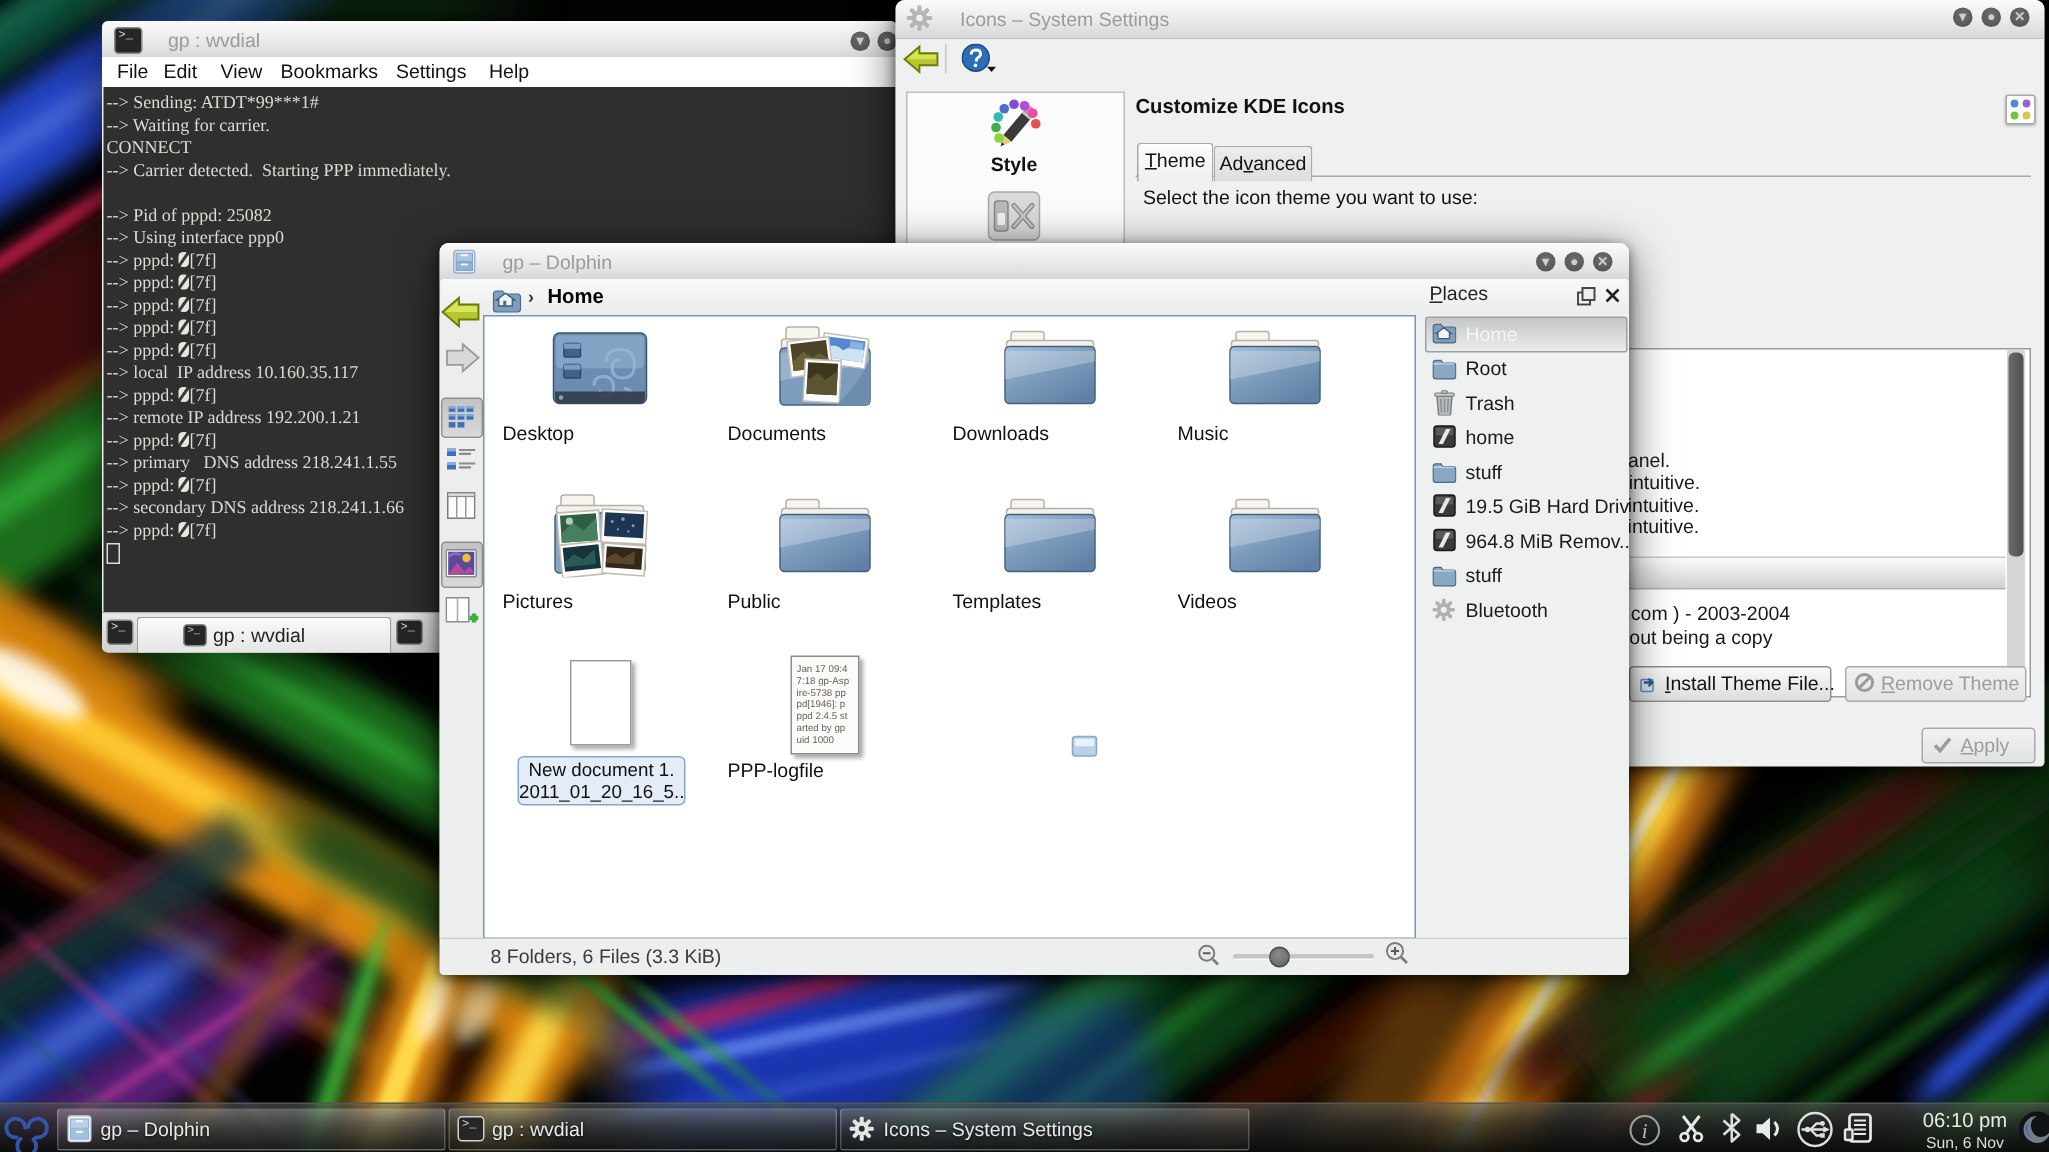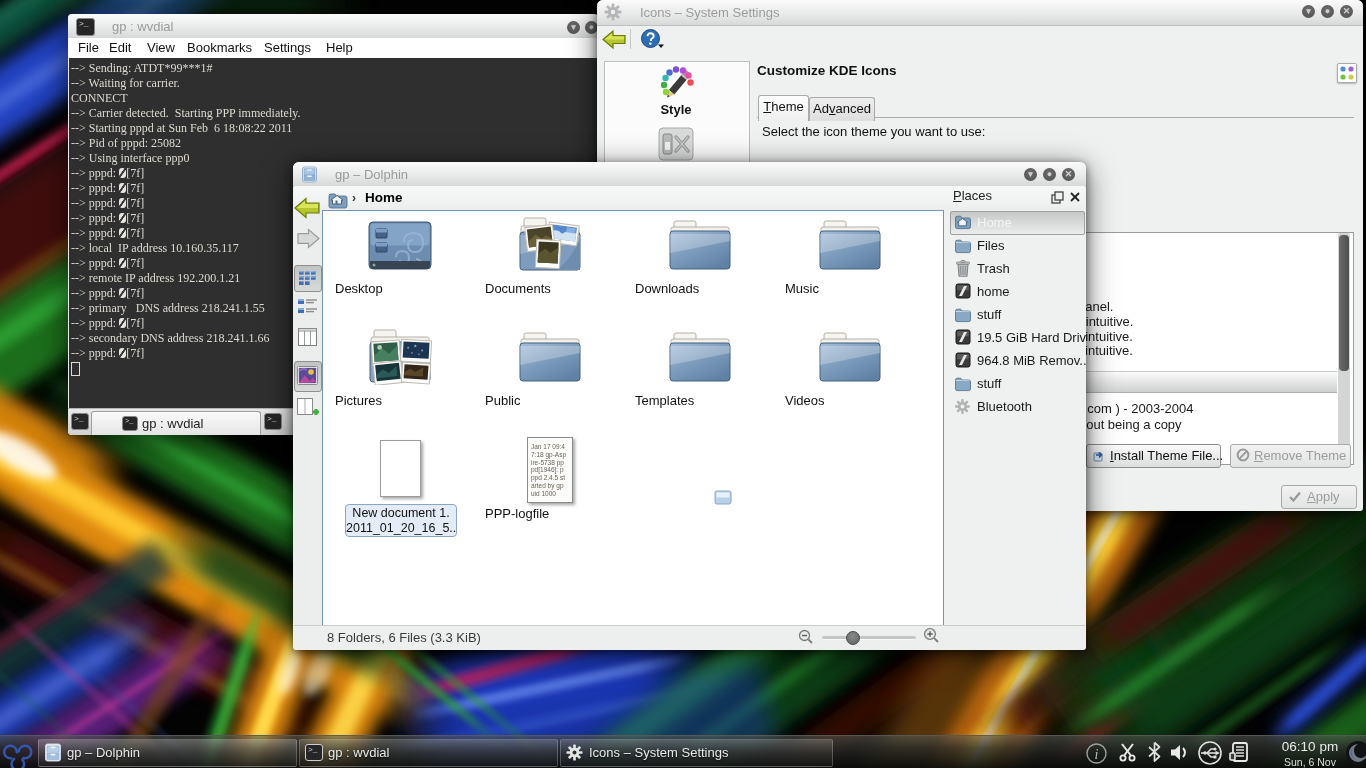--- a/index.html
+++ b/index.html
@@ -333,21 +333,20 @@
         <span style="left:79px">View</span>
       <span style="left:119px">Bookmarks</span>
         <span style="left:196px">Settings</span>
         <span style="left:258px">Help</span>
     </div>
     <div id="tcontent">
       <div class="tl" style="top:3px">--&gt; Sending: ATDT*99***1#</div>
       <div class="tl" style="top:18px">--&gt; Waiting for carrier.</div>
       <div class="tl" style="top:33px">CONNECT</div>
       <div class="tl" style="top:48px">--&gt; Carrier detected.  Starting PPP immediately.</div>
-      <div class="tl" style="top:63px">--&gt; Starting pppd at Sun Feb  6 18:08:22 2011</div>
       <div class="tl" style="top:78px">--&gt; Pid of pppd: 25082</div>
       <div class="tl" style="top:93px">--&gt; Using interface ppp0</div>
       <div class="tl" style="top:108px">--&gt; pppd: <span class="nul"></span>[7f]</div>
       <div class="tl" style="top:123px">--&gt; pppd: <span class="nul"></span>[7f]</div>
       <div class="tl" style="top:138px">--&gt; pppd: <span class="nul"></span>[7f]</div>
       <div class="tl" style="top:153px">--&gt; pppd: <span class="nul"></span>[7f]</div>
       <div class="tl" style="top:168px">--&gt; pppd: <span class="nul"></span>[7f]</div>
       <div class="tl" style="top:183px">--&gt; local  IP address 10.160.35.117</div>
       <div class="tl" style="top:198px">--&gt; pppd: <span class="nul"></span>[7f]</div>
       <div class="tl" style="top:213px">--&gt; remote IP address 192.200.1.21</div>
@@ -758,21 +757,21 @@
     <div class="abs" style="left:657px;top:49px;width:133px;height:22px;background:linear-gradient(#c6c7c7,#ebecec);border:1px solid #9e9f9f;border-radius:2px"></div>
     <svg class="abs pic16" style="left:661px;top:51px" width="17" height="17" viewBox="0 0 17 17">
       <path d="M1.5,5 q0,-1.8 1.8,-1.8 h3.4 l1.2,1.8 h6.8 q1.8,0 1.8,1.8 v7 q0,1.8 -1.8,1.8 h-11.4 q-1.8,0 -1.8,-1.8 z" fill="#7d9ebc" stroke="#4a6a88" stroke-width=".8"></path>
       <path d="M8.5,5.5 l5,3.8 h-1.2 v3.5 h-7.6 v-3.5 H3.5 z" fill="#f0f4f8" stroke="#3a5a78" stroke-width=".8"></path>
     </svg>
     <div class="abs plbl" style="left:684px;top:53px;color:#f4f5f5">Home</div>
     <svg class="abs" style="left:661px;top:75px" width="17" height="17" viewBox="0 0 17 17">
       <path d="M1.5,5 q0,-1.8 1.8,-1.8 h3.4 l1.2,1.8 h6.8 q1.8,0 1.8,1.8 v7 q0,1.8 -1.8,1.8 h-11.4 q-1.8,0 -1.8,-1.8 z" fill="#89a8c4" stroke="#4a6a88" stroke-width=".8"></path>
       <path d="M1.5,6 l14,0 0,-1 -14,0z" fill="#fff" opacity=".5"></path>
     </svg>
-    <div class="abs plbl" style="left:684px;top:76px">Files</div>
+    <div class="abs plbl" style="left:684px;top:76px">Root</div>
     <svg class="abs" style="left:662px;top:97px" width="16" height="18" viewBox="0 0 16 18">
       <path d="M3,5 h10 l-1,12 q0,1 -1,1 h-6 q-1,0 -1,-1 z" fill="#b8bcbe" stroke="#7a7e80"></path>
       <rect x="1.5" y="3" width="13" height="2.2" rx="1" fill="#c8ccce" stroke="#7a7e80" stroke-width=".8"></rect>
       <rect x="6" y="1.5" width="4" height="1.8" rx=".9" fill="#c8ccce" stroke="#7a7e80" stroke-width=".8"></rect>
       <g stroke="#8a8e90" stroke-width="1">
           <line x1="5.5" y1="7" x2="6" y2="16"></line>
           <line x1="8" y1="7" x2="8" y2="16"></line>
           <line x1="10.5" y1="7" x2="10" y2="16"></line>
         </g>
     </svg>

